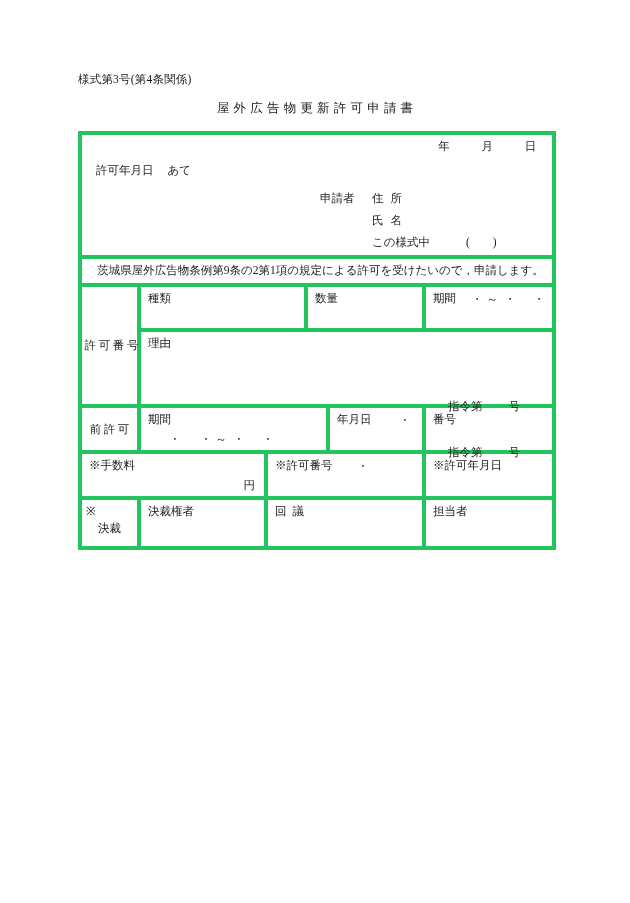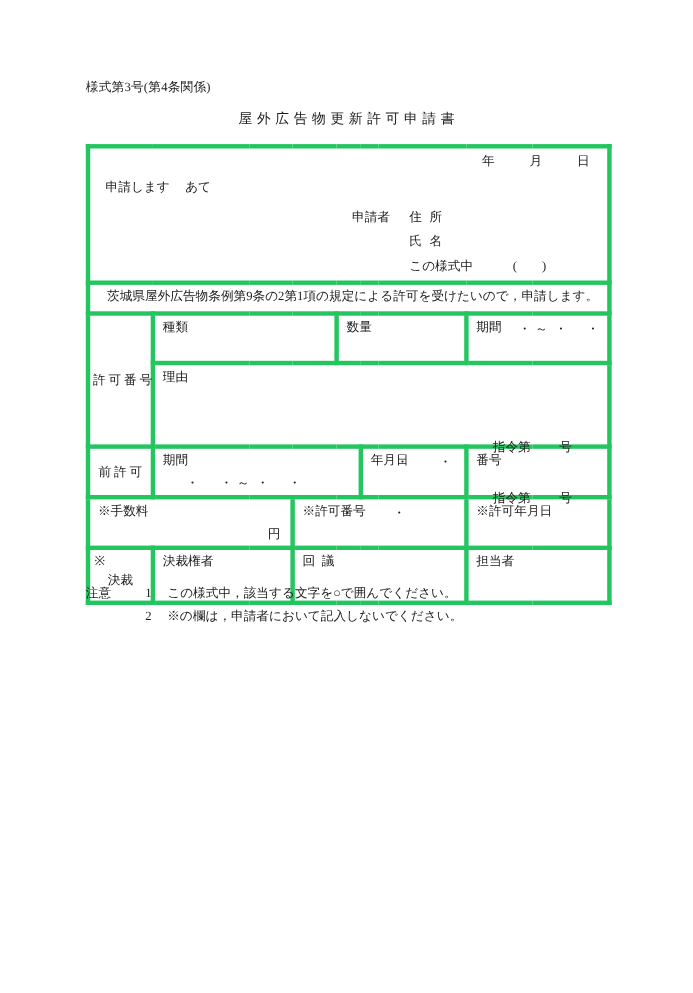--- a/index.html
+++ b/index.html
@@ -201,21 +201,21 @@
         <div class="cell">
           <div class="date-line">
             <span>年</span>
             <span class="gap"></span>
             <span>月</span>
             <span class="gap"></span>
             <span>日</span>
           </div>
 
           <div class="addressee">
-            <span>申請します</span><span class="sp"></span><span>あて</span>
+            <span>許可年月日</span><span class="sp"></span><span>あて</span>
           </div>
 
           <div class="applicant">
             <div class="row">
               <span class="tag">申請者</span><span class="fld">住所</span>
             </div>
             <div class="row">
               <span class="tag"></span><span class="fld">氏名</span>
             </div>
             <div class="row">
@@ -334,26 +334,14 @@
       </td>
       <td colspan="2">
         <div class="cell">
               <span class="lbl">担当者</span>
             </div>
       </td>
     </tr>
   </tbody>
     </table>
 
-  <div class="notes">
-    <div class="note-row">
-      <span class="note-head">注意</span>
-      <span class="note-num">1</span>
-      <span class="note-text">この様式中，該当する文字を○で囲んでください。</span>
-    </div>
-    <div class="note-row">
-      <span class="note-head"></span>
-      <span class="note-num">2</span>
-      <span class="note-text">※の欄は，申請者において記入しないでください。</span>
-    </div>
-  </div>
 
 </div>
 
 </body></html>

